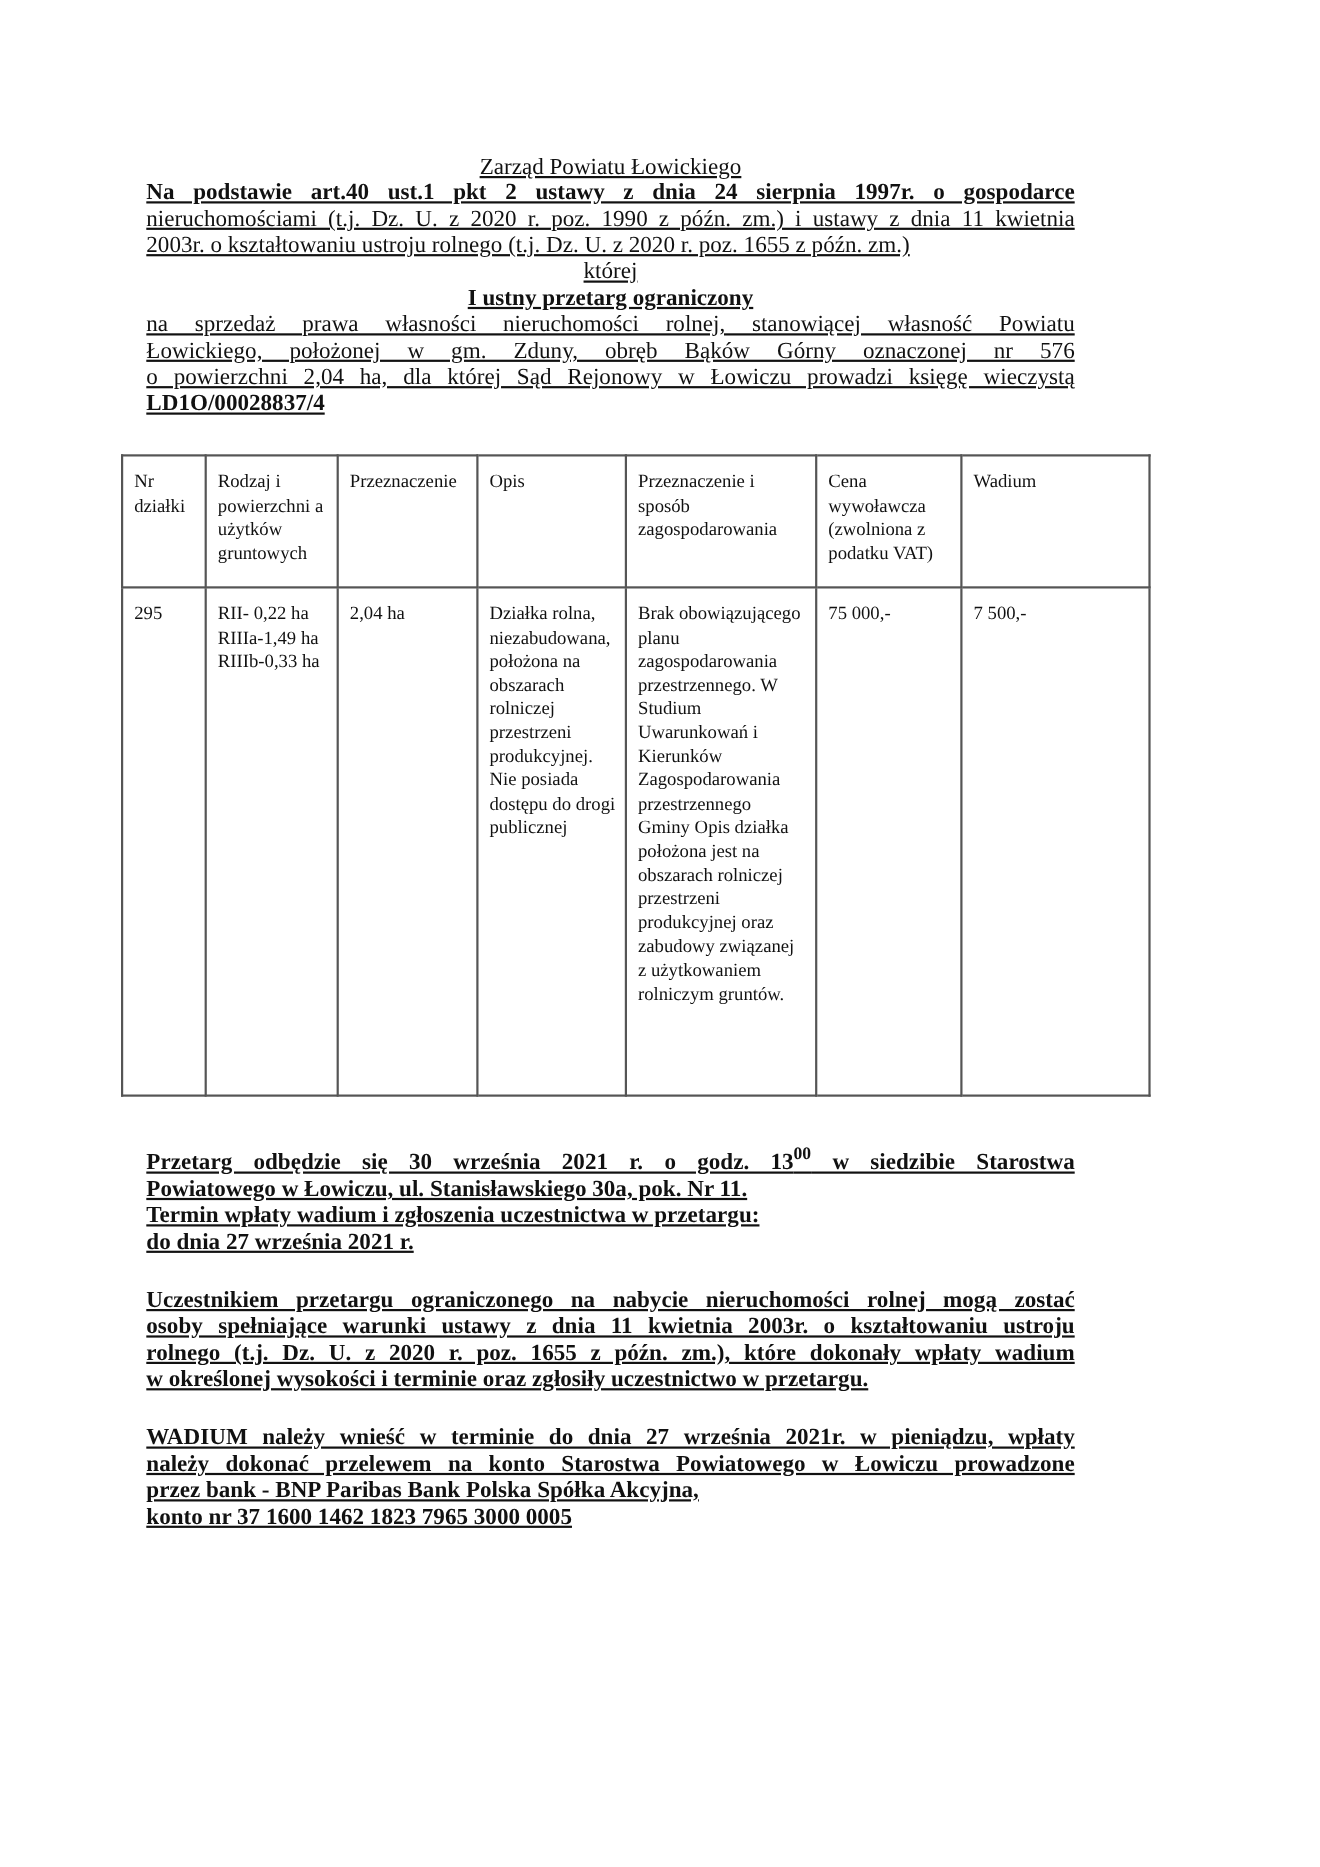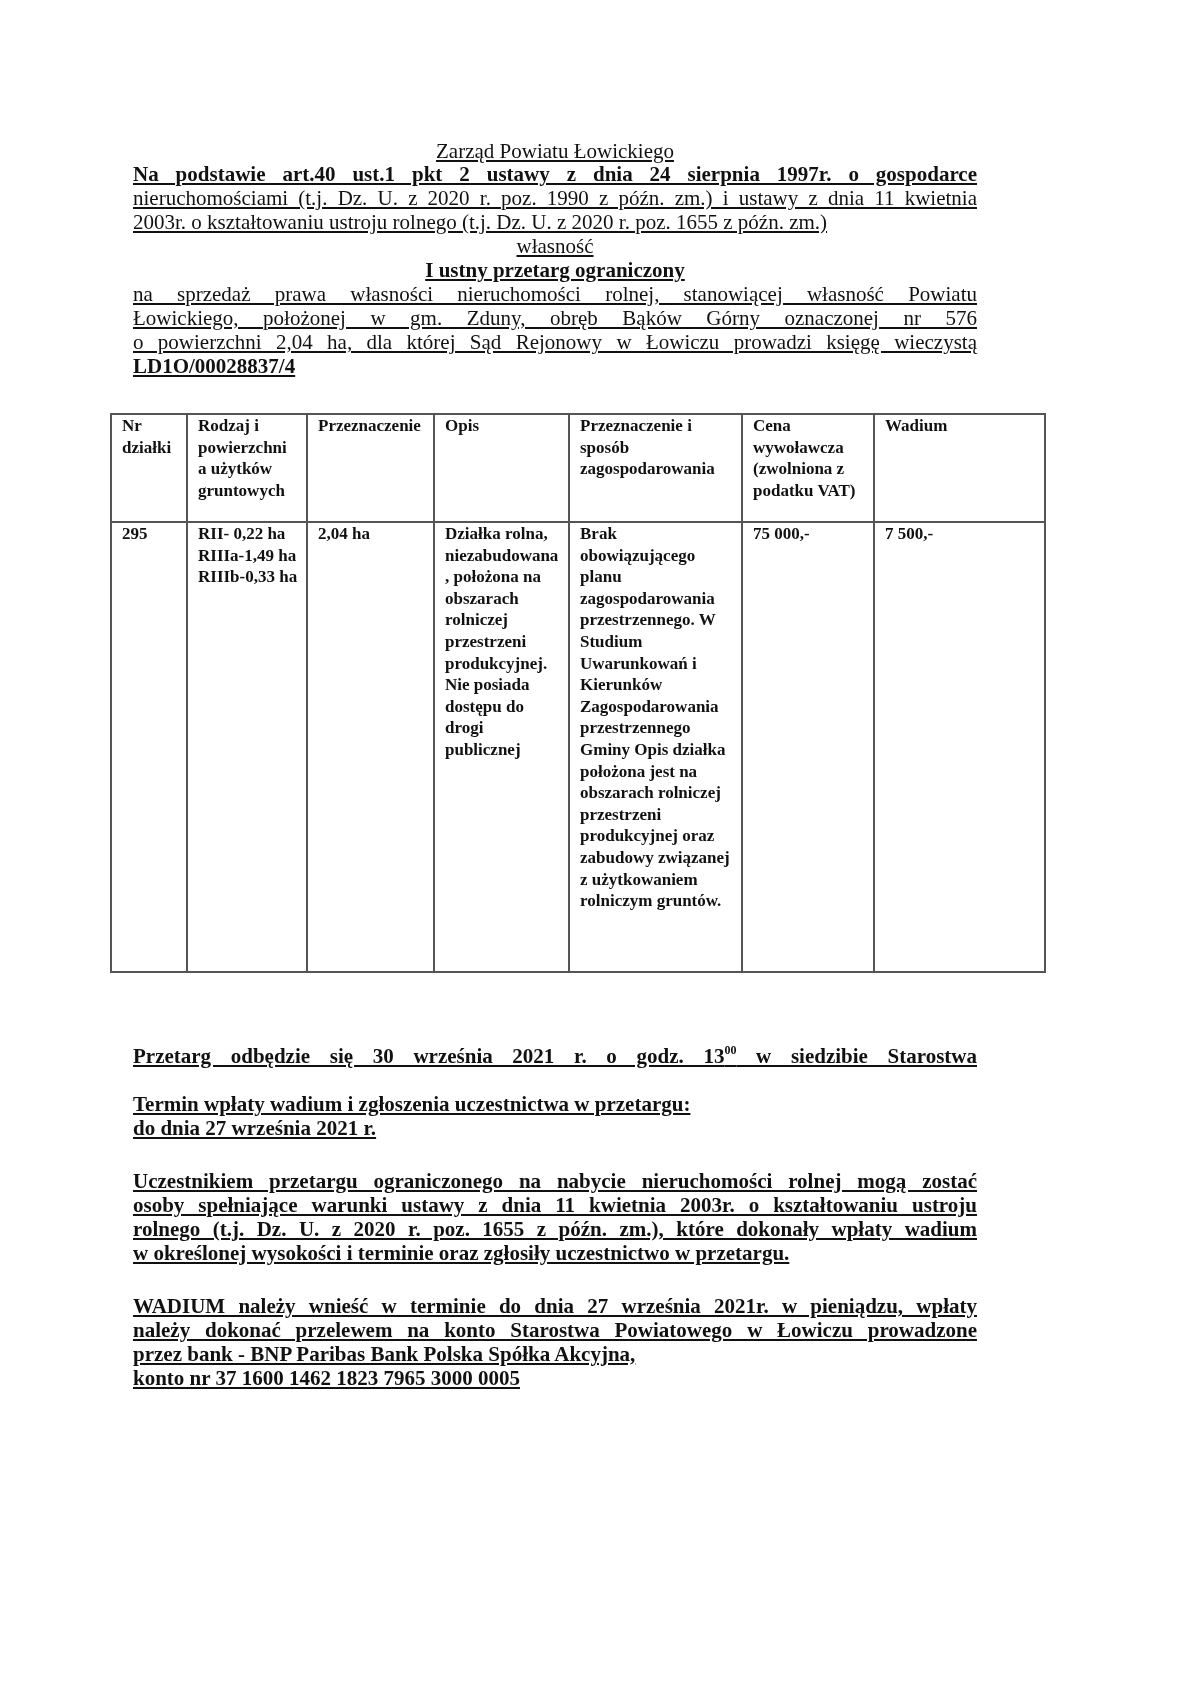--- a/index.html
+++ b/index.html
@@ -2,37 +2,37 @@
 <html><head>
   <meta charset="utf-8">
   <style>
     html, body { margin: 0; padding: 0; background: #ffffff; }
     body { width: 1200px; height: 1697px; position: relative; overflow: hidden; color: #111; font-family: "Liberation Serif", serif; }
     .page { position: absolute; left: 0; top: 0; width: 1200px; height: 1697px; }
     .line { position: absolute; left: 133px; width: 844px; font-size: 21px; line-height: 23px; white-space: nowrap; text-decoration: underline; }
     .justify { text-align: justify; text-align-last: justify; white-space: normal; }
     .center { text-align: center; }
     .bold { font-weight: bold; }
-    sup { font-size: 12px; vertical-align: 9px; line-height: 0; }
+    sup { font-size: 16px; vertical-align: 9px; line-height: 0; }
 
     table.grid { position: absolute; left: 110px; top: 413px; border-collapse: collapse; table-layout: fixed; width: 934px; }
-    table.grid td { border: 2px solid #555; vertical-align: top; padding: 0 8px 0 10px; font-size: 17px; line-height: 21.6px; font-weight: bold; word-wrap: break-word; }
+    table.grid td { border: 2px solid #555; vertical-align: top; padding: 12px 8px 0 10px; font-size: 17px; line-height: 21.6px; font-weight: normal; word-wrap: break-word; }
     table.grid tr.head td { height: 106px; }
     table.grid tr.data td { height: 448px; }
   </style>
 </head>
 <body>
 
 <div class="page">
 
   <div class="line center" style="top:140px;">Zarząd Powiatu Łowickiego</div>
   <div class="line justify bold" style="top:163px;">Na podstawie art.40 ust.1 pkt 2 ustawy z dnia 24 sierpnia 1997r. o gospodarce</div>
   <div class="line justify" style="top:187px;">nieruchomościami (t.j. Dz. U. z 2020 r. poz. 1990 z późn. zm.) i ustawy z dnia 11 kwietnia</div>
   <div class="line" style="top:211px;">2003r. o kształtowaniu ustroju rolnego (t.j. Dz. U. z 2020 r. poz. 1655 z późn. zm.)</div>
-  <div class="line center" style="top:235px;">własność</div>
+  <div class="line center" style="top:235px;">której</div>
   <div class="line center bold" style="top:259px;">I ustny przetarg ograniczony</div>
   <div class="line justify" style="top:283px;">na sprzedaż prawa własności nieruchomości rolnej, stanowiącej własność Powiatu</div>
   <div class="line justify" style="top:307px;">Łowickiego,  położonej w gm. Zduny, obręb Bąków Górny oznaczonej nr 576</div>
   <div class="line justify" style="top:331px;">o powierzchni 2,04 ha, dla której Sąd Rejonowy w Łowiczu prowadzi księgę wieczystą</div>
   <div class="line bold" style="top:355px;">LD1O/00028837/4</div>
 
   <table class="grid">
     <colgroup>
       <col style="width:76px">
         <col style="width:120px">
@@ -58,20 +58,21 @@
       <td>2,04 ha</td>
       <td>Działka rolna, niezabudowana, położona na obszarach rolniczej przestrzeni produkcyjnej. Nie posiada dostępu do drogi publicznej</td>
       <td>Brak obowiązującego planu zagospodarowania przestrzennego. W Studium Uwarunkowań i Kierunków Zagospodarowania przestrzennego Gminy Opis działka położona jest na obszarach rolniczej przestrzeni produkcyjnej oraz zabudowy związanej z użytkowaniem rolniczym gruntów.</td>
       <td>75 000,-</td>
       <td>7 500,-</td>
     </tr>
   </tbody>
     </table>
 
   <div class="line justify bold" style="top:1045px;"><span>Przetarg odbędzie się 30 września 2021 r.  o godz. 13</span><sup>00</sup><span> w siedzibie Starostwa</span></div>
+  <div class="line bold" style="top:1069px;">Powiatowego w Łowiczu, ul. Stanisławskiego 30a, pok. Nr 11.</div>
   <div class="line bold" style="top:1093px;">Termin wpłaty wadium i zgłoszenia uczestnictwa w przetargu:</div>
   <div class="line bold" style="top:1117px;">do dnia 27 września 2021 r.</div>
 
   <div class="line justify bold" style="top:1170px;">Uczestnikiem przetargu ograniczonego na nabycie nieruchomości rolnej mogą zostać</div>
   <div class="line justify bold" style="top:1194px;">osoby spełniające warunki ustawy z dnia 11 kwietnia 2003r. o kształtowaniu ustroju</div>
   <div class="line justify bold" style="top:1218px;">rolnego (t.j. Dz. U. z 2020 r. poz. 1655 z późn. zm.), które dokonały wpłaty wadium</div>
   <div class="line bold" style="top:1242px;">w określonej wysokości i terminie oraz zgłosiły uczestnictwo w przetargu.</div>
 
   <div class="line justify bold" style="top:1295px;">WADIUM należy wnieść w  terminie do dnia 27 września 2021r. w pieniądzu, wpłaty</div>
   <div class="line justify bold" style="top:1319px;">należy dokonać przelewem na konto Starostwa Powiatowego w Łowiczu prowadzone</div>

